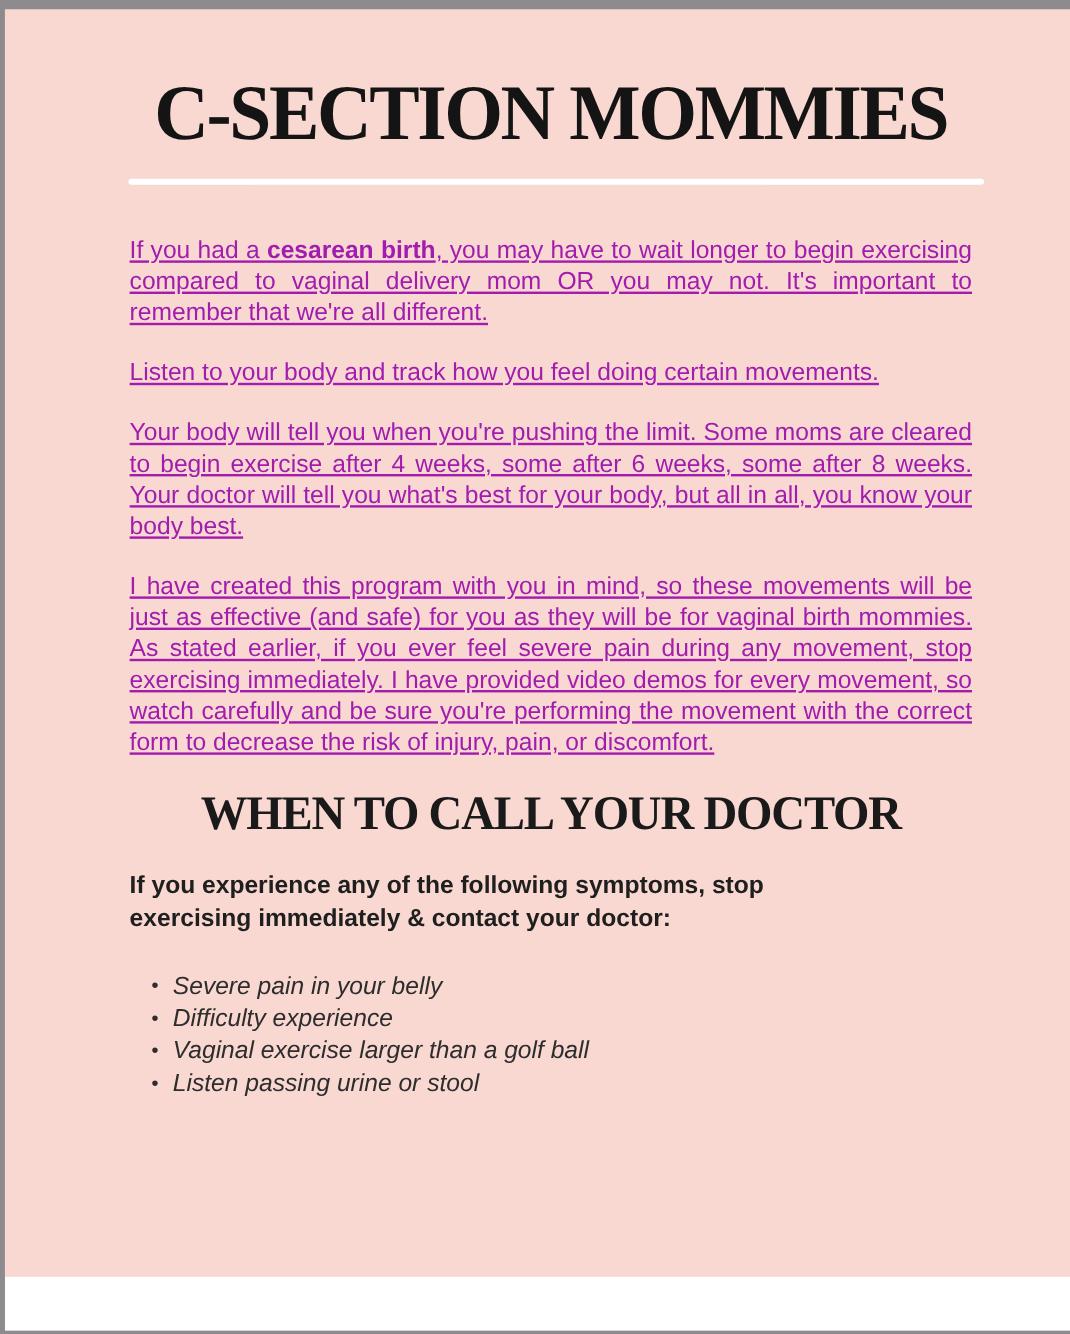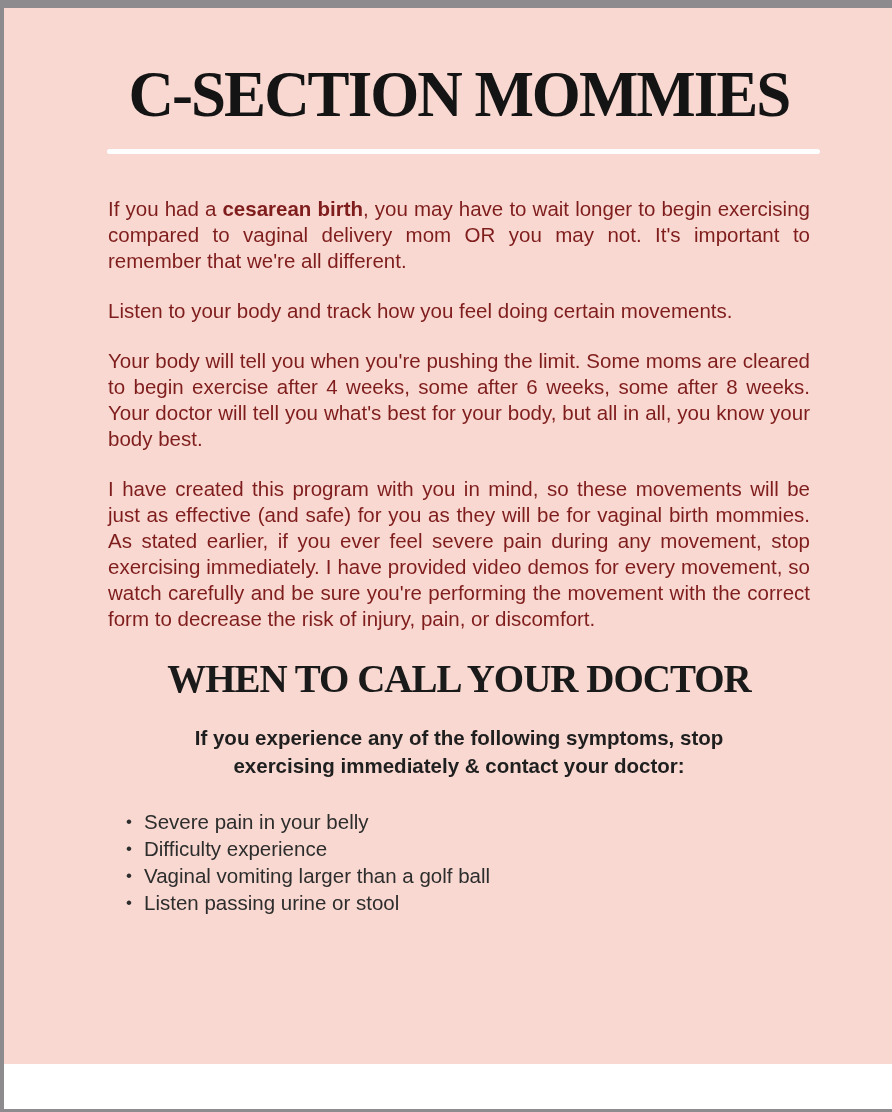--- a/index.html
+++ b/index.html
@@ -48,21 +48,22 @@
     margin-left: -1px;
     border-radius: 3px;
     background: #ffffff;
   }
   .body-copy { margin-top: 42px; }
   .body-paragraph {
     font-size: 20.5px;
     line-height: 26px;
     text-align: justify;
     margin: 0 0 24px 0;
-    color: #7f1d1d;
+    color: #a21caf;
+    text-decoration: underline;
   }
   .body-paragraph b { font-weight: 700; }
   .section-heading {
     font-family: "Liberation Serif", serif;
     font-weight: 700;
     font-size: 39px;
     line-height: 44px;
     letter-spacing: -1px;
     text-align: center;
     color: #1a1a1a;
@@ -70,26 +71,26 @@
     transform: scaleY(1.03);
     transform-origin: center top;
     white-space: nowrap;
   }
   .warning-text {
     margin-top: 24px;
     font-weight: 700;
     font-size: 20.5px;
     line-height: 28px;
     color: #1f1f1f;
-    text-align: center;
   }
   .symptom-list {
     margin: 28px 0 0 0;
     padding: 0 0 0 18px;
     list-style: none;
+    font-style: italic;
   }
   .symptom-item {
     position: relative;
     font-size: 20.5px;
     line-height: 27px;
     text-align: justify;
     padding-left: 18px;
     color: #2d2d2d;
   }
   .symptom-item::before {
@@ -136,21 +137,21 @@
       <div class="section-heading">WHEN TO CALL YOUR DOCTOR</div>
 
       <div class="warning-text">
         <div>If you experience any of the following symptoms, stop</div>
         <div>exercising immediately &amp; contact your doctor:</div>
       </div>
 
       <ul class="symptom-list">
         <li class="symptom-item">Severe pain in your belly</li>
         <li class="symptom-item">Difficulty experience</li>
-        <li class="symptom-item">Vaginal vomiting larger than a golf ball</li>
+        <li class="symptom-item">Vaginal exercise larger than a golf ball</li>
         <li class="symptom-item">Listen passing urine or stool</li>
       </ul>
 
     </div>
   </div>
 
   <div class="frame-left"></div>
   <div class="frame-bottom"></div>
 </div>
 

